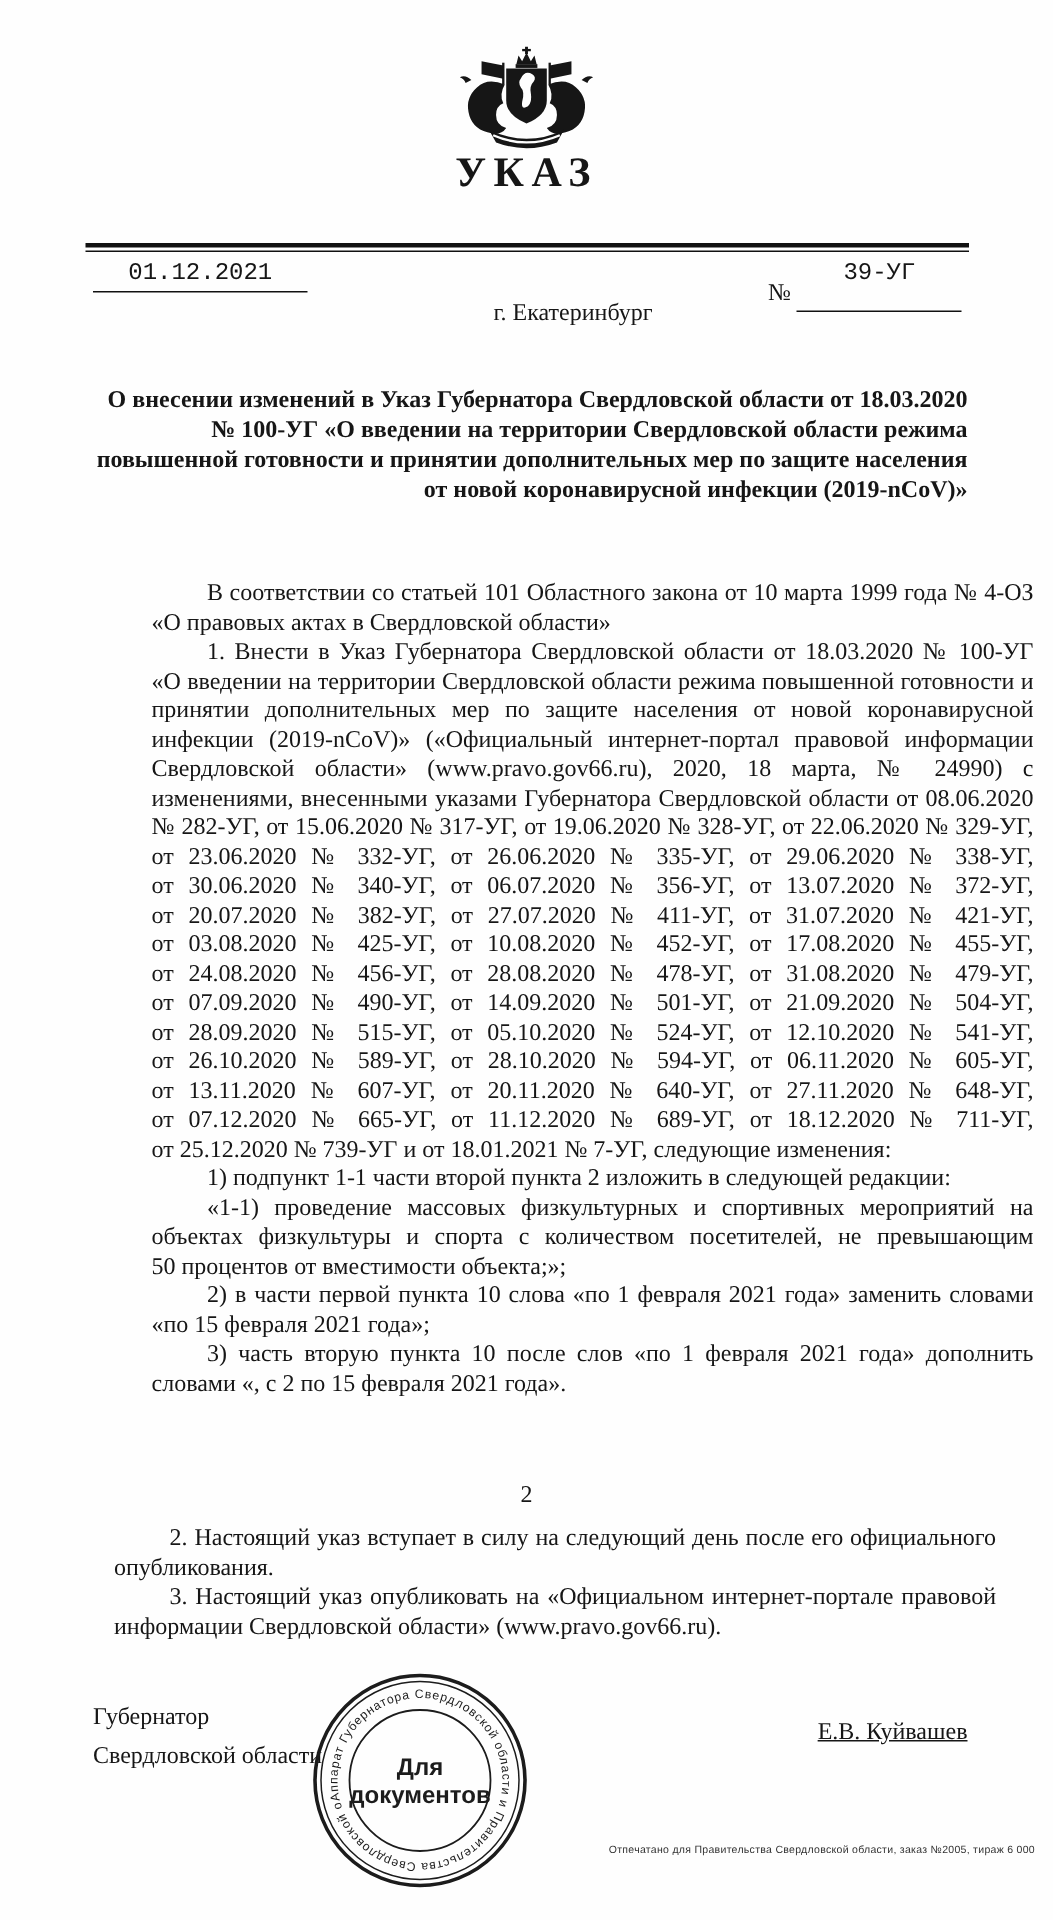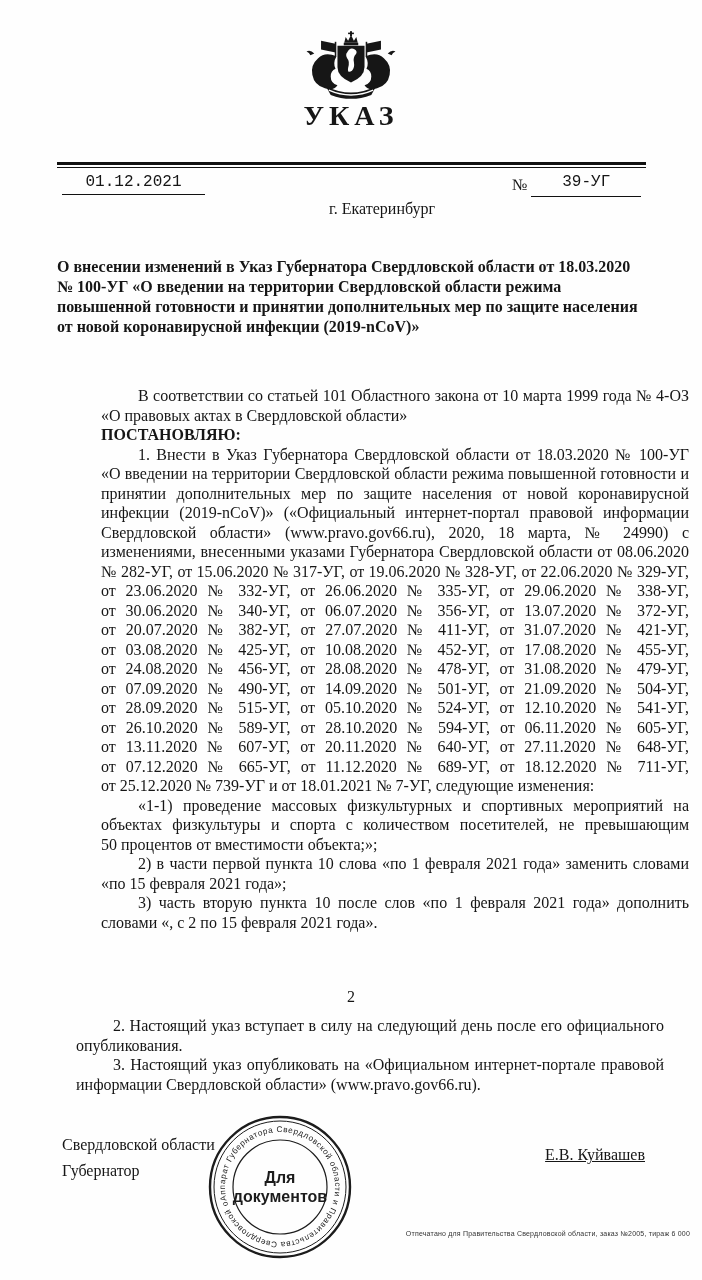--- a/index.html
+++ b/index.html
@@ -32,26 +32,26 @@
   }
   .num-field{
     position:absolute;top:173px;left:512px;display:flex;align-items:flex-end;
     font-size:16px;
   }
   .num-sign{padding-bottom:3px;}
   .num-value{
     display:inline-block;width:110px;margin-left:4px;
     text-align:center;border-bottom:1.5px solid #111;
     font-family:"Liberation Mono","DejaVu Sans Mono",monospace;
-    font-size:16px;padding-bottom:5px;
+    font-size:16px;padding-bottom:16px;
   }
   .city{position:absolute;top:200px;left:0;width:100%;text-align:center;font-size:16px;margin-left:31px;}
   .title{
     position:absolute;top:257px;left:57px;width:588px;
-    text-align:left;font-weight:bold;font-size:16px;line-height:20px;
+    text-align:right;font-weight:bold;font-size:16px;line-height:20px;
   }
   .body-block{
     position:absolute;top:386px;left:60px;width:588px;
     font-size:16px;line-height:19.5px;
     text-align:justify;text-align-last:left;margin-left:41px;
   }
   .body-block p{margin:0;text-indent:37px;}
   .body-block p.no-indent{text-indent:0;font-weight:bold;}
   .page2-number{position:absolute;top:988px;left:0;width:100%;text-align:center;font-size:16px;}
   .page2-block{
@@ -114,37 +114,37 @@
     <span class="num-sign">№</span>
     <span class="num-value">39-УГ</span>
   </div>
 
   <div class="city">г. Екатеринбург</div>
 
   <div class="title">О внесении изменений в Указ Губернатора Свердловской области от&nbsp;18.03.2020 №&nbsp;100-УГ «О введении на территории Свердловской области режима повышенной готовности и принятии дополнительных мер по защите населения от новой коронавирусной инфекции (2019-nCoV)»</div>
 
   <div class="body-block">
     <p>В соответствии со статьей 101 Областного закона от 10 марта 1999 года №&nbsp;4-ОЗ «О правовых актах в Свердловской области»</p>
-    <p class="no-indent">ПОСТАНОВЛЯЮ:</p>
     <p>1.&nbsp;Внести в Указ Губернатора Свердловской области от&nbsp;18.03.2020 №&nbsp;100-УГ «О&nbsp;введении на территории Свердловской области режима повышенной готовности и принятии дополнительных мер по защите населения от новой коронавирусной инфекции (2019-nCoV)» («Официальный интернет-портал правовой информации Свердловской области» (www.pravo.gov66.ru), 2020, 18&nbsp;марта, №&nbsp;24990) с изменениями, внесенными указами Губернатора Свердловской области от&nbsp;08.06.2020 №&nbsp;282-УГ, от&nbsp;15.06.2020 №&nbsp;317-УГ, от&nbsp;19.06.2020&nbsp;№&nbsp;328-УГ, от&nbsp;22.06.2020&nbsp;№&nbsp;329-УГ, от&nbsp;23.06.2020&nbsp;№&nbsp;332-УГ, от&nbsp;26.06.2020&nbsp;№&nbsp;335-УГ, от&nbsp;29.06.2020&nbsp;№&nbsp;338-УГ, от&nbsp;30.06.2020&nbsp;№&nbsp;340-УГ, от&nbsp;06.07.2020&nbsp;№&nbsp;356-УГ, от&nbsp;13.07.2020&nbsp;№&nbsp;372-УГ, от&nbsp;20.07.2020&nbsp;№&nbsp;382-УГ, от&nbsp;27.07.2020&nbsp;№&nbsp;411-УГ, от&nbsp;31.07.2020&nbsp;№&nbsp;421-УГ, от&nbsp;03.08.2020&nbsp;№&nbsp;425-УГ, от&nbsp;10.08.2020&nbsp;№&nbsp;452-УГ, от&nbsp;17.08.2020&nbsp;№&nbsp;455-УГ, от&nbsp;24.08.2020&nbsp;№&nbsp;456-УГ, от&nbsp;28.08.2020&nbsp;№&nbsp;478-УГ, от&nbsp;31.08.2020&nbsp;№&nbsp;479-УГ, от&nbsp;07.09.2020&nbsp;№&nbsp;490-УГ, от&nbsp;14.09.2020&nbsp;№&nbsp;501-УГ, от&nbsp;21.09.2020&nbsp;№&nbsp;504-УГ, от&nbsp;28.09.2020&nbsp;№&nbsp;515-УГ, от&nbsp;05.10.2020&nbsp;№&nbsp;524-УГ, от&nbsp;12.10.2020&nbsp;№&nbsp;541-УГ, от&nbsp;26.10.2020&nbsp;№&nbsp;589-УГ, от&nbsp;28.10.2020&nbsp;№&nbsp;594-УГ, от&nbsp;06.11.2020&nbsp;№&nbsp;605-УГ, от&nbsp;13.11.2020&nbsp;№&nbsp;607-УГ, от&nbsp;20.11.2020&nbsp;№&nbsp;640-УГ, от&nbsp;27.11.2020&nbsp;№&nbsp;648-УГ, от&nbsp;07.12.2020&nbsp;№&nbsp;665-УГ, от&nbsp;11.12.2020&nbsp;№&nbsp;689-УГ, от&nbsp;18.12.2020&nbsp;№&nbsp;711-УГ, от&nbsp;25.12.2020&nbsp;№&nbsp;739-УГ и&nbsp;от&nbsp;18.01.2021&nbsp;№&nbsp;7-УГ, следующие изменения:</p>
+    <p>1)&nbsp;подпункт 1-1 части второй пункта 2 изложить в следующей редакции:</p>
     <p>«1-1)&nbsp;проведение массовых физкультурных и спортивных мероприятий на объектах физкультуры и спорта с количеством посетителей, не превышающим 50&nbsp;процентов от вместимости объекта;»;</p>
     <p>2)&nbsp;в части первой пункта 10 слова «по 1 февраля 2021 года» заменить словами «по 15 февраля 2021 года»;</p>
     <p>3)&nbsp;часть вторую пункта 10 после слов «по 1 февраля 2021 года» дополнить словами «, с 2 по 15 февраля 2021 года».</p>
   </div>
 
   <div class="page2-number">2</div>
 
   <div class="page2-block">
     <p>2.&nbsp;Настоящий указ вступает в силу на следующий день после его официального опубликования.</p>
     <p>3.&nbsp;Настоящий указ опубликовать на «Официальном интернет-портале правовой информации Свердловской области» (www.pravo.gov66.ru).</p>
   </div>
 
   <div class="sig-left">
+    <div>Губернатор</div>
     <div>Свердловской области</div>
-    <div>Губернатор</div>
   </div>
 
   <div class="sig-name">Е.В. Куйвашев</div>
 
   <svg class="stamp" viewBox="0 0 150 150" width="150" height="150" aria-hidden="true">
     <defs>
       <path id="ring-path" d="M 20 75 A 55 55 0 1 1 130 75 A 55 55 0 1 1 20 75"></path>
     </defs>
     <g fill="none" stroke="#1c1c1c">
       <circle cx="75" cy="75" r="70" stroke-width="2.4"></circle>

